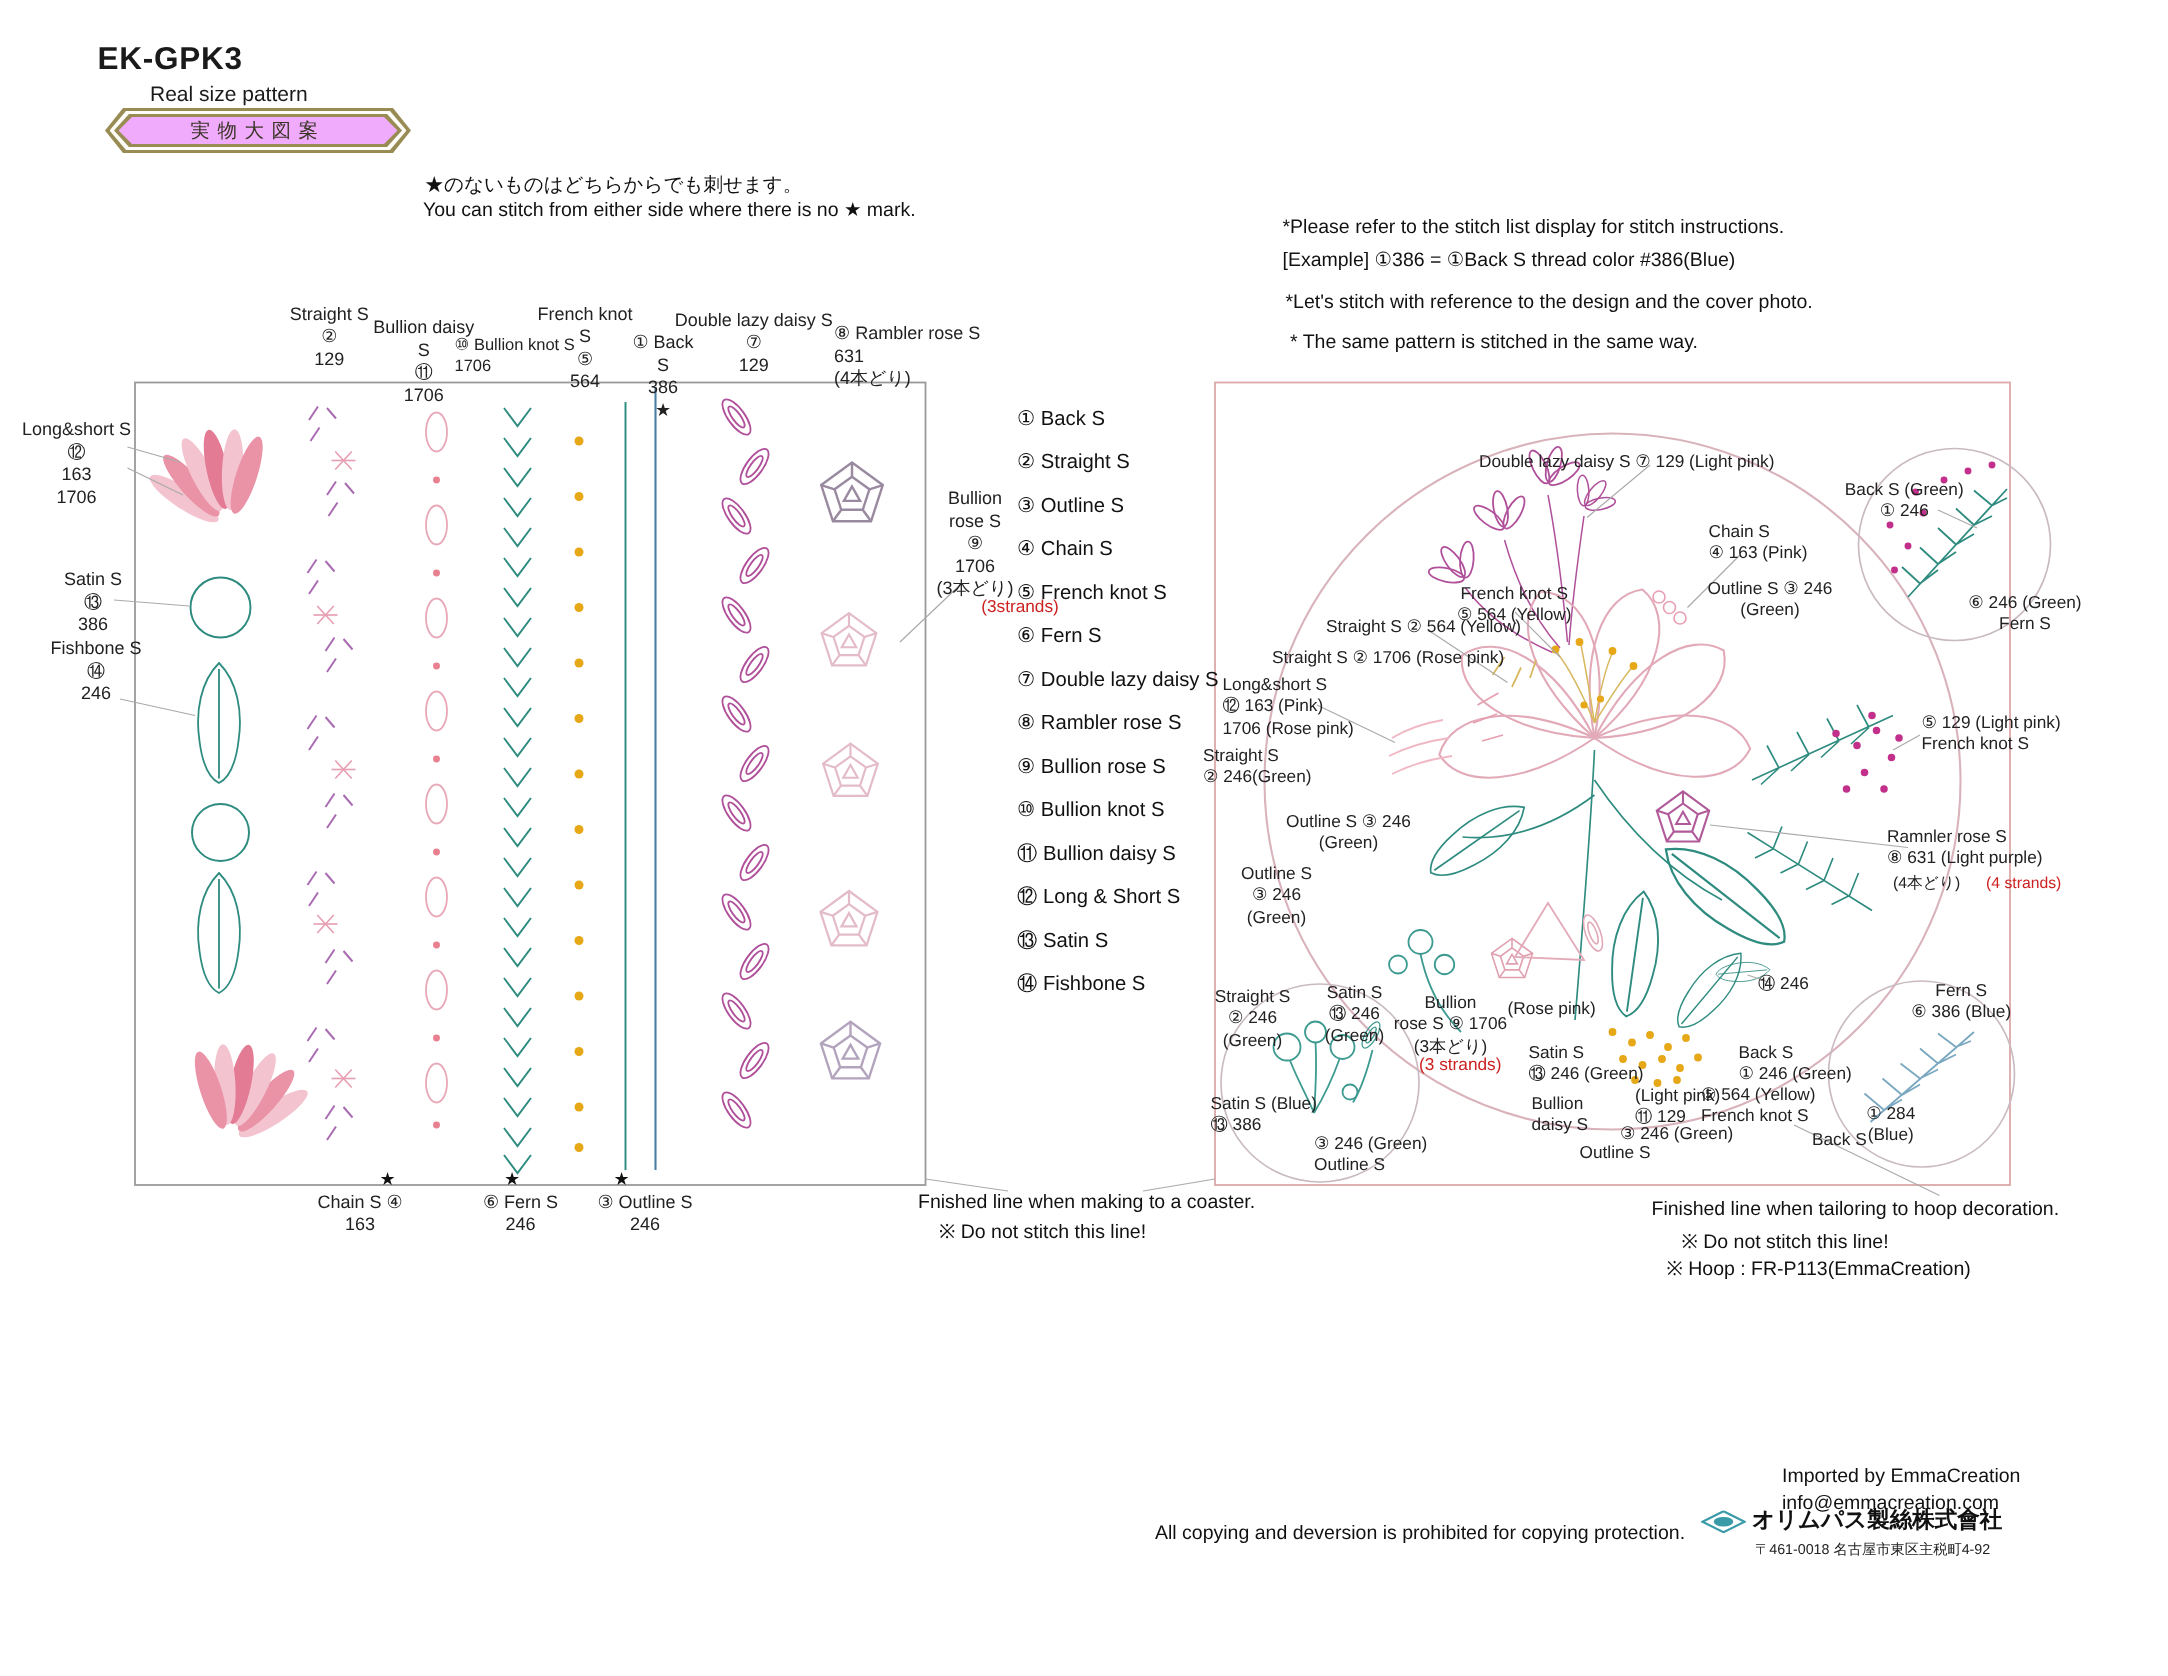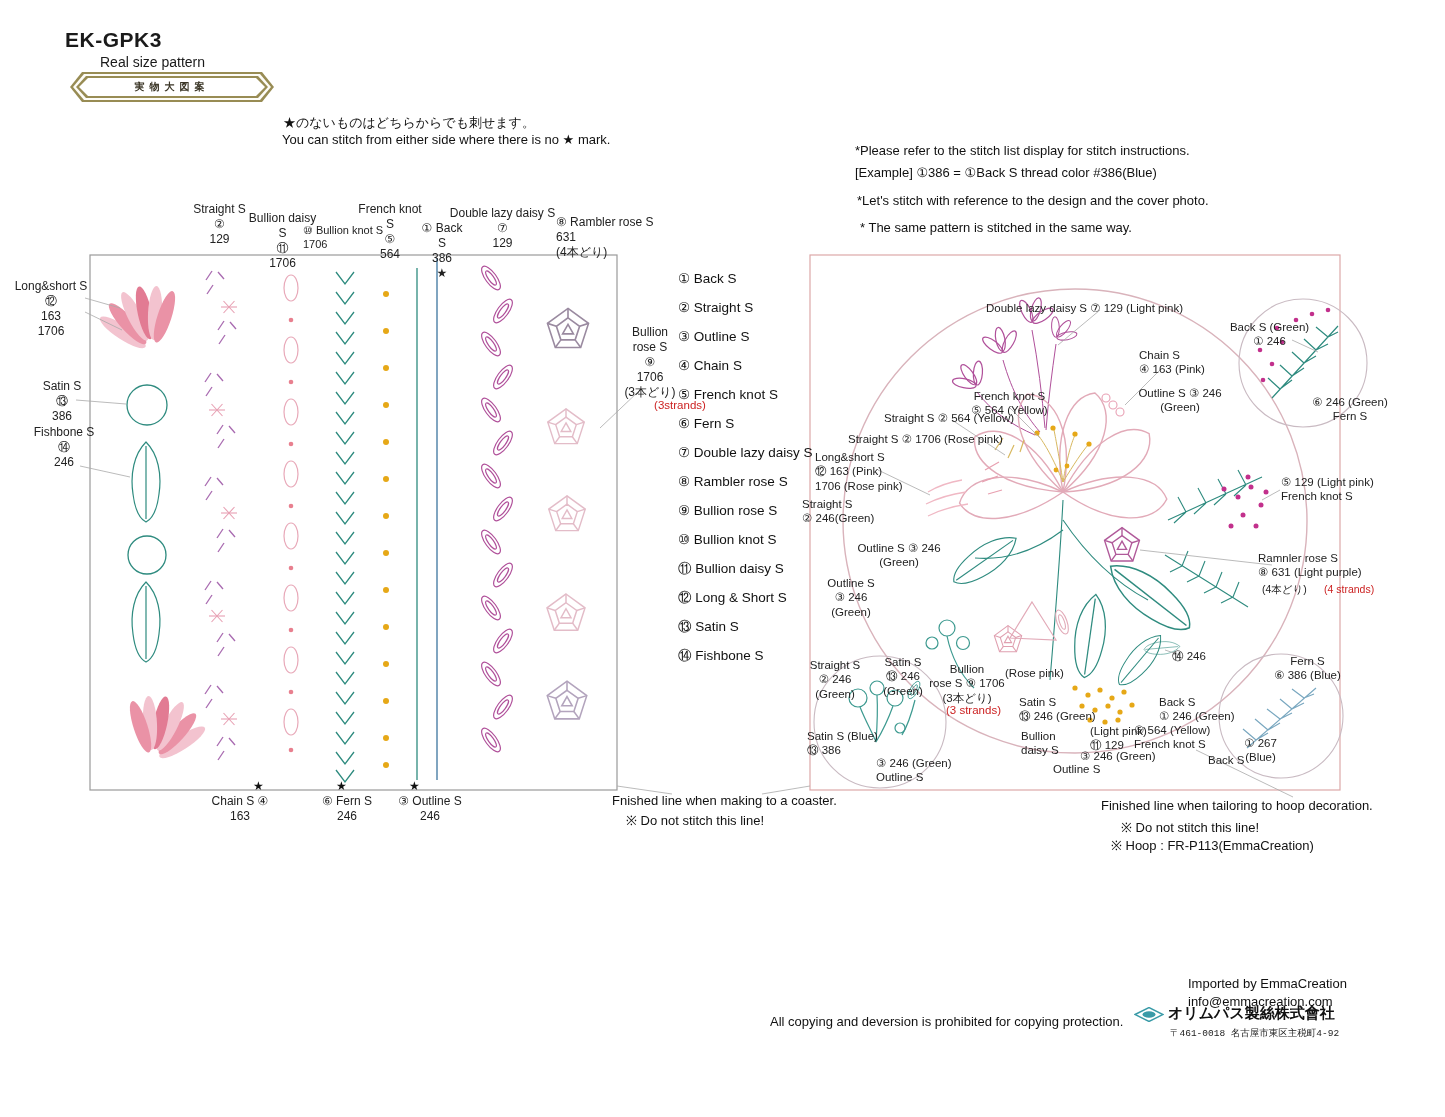--- a/index.html
+++ b/index.html
@@ -17,27 +17,27 @@
   #subtitle{position:absolute;left:100px;top:54px;font-size:14px;}
   .badge-l1{position:absolute;left:70px;top:72px;width:204px;height:30px;background:#988c54;
     clip-path:polygon(12px 0,192px 0,204px 50%,192px 100%,12px 100%,0 50%);
     display:flex;align-items:center;justify-content:center;}
   .badge-l2{width:198px;height:26px;background:#fdfcf7;
     clip-path:polygon(11px 0,187px 0,198px 50%,187px 100%,11px 100%,0 50%);
     display:flex;align-items:center;justify-content:center;}
   .badge-l3{width:192px;height:22px;background:#988c54;
     clip-path:polygon(10px 0,182px 0,192px 50%,182px 100%,10px 100%,0 50%);
     display:flex;align-items:center;justify-content:center;}
-  .badge-l4{width:186px;height:18px;background:#ffffff;
+  .badge-l4{width:186px;height:18px;background:#f0abfc;
     clip-path:polygon(9px 0,177px 0,186px 50%,177px 100%,9px 100%,0 50%);
     display:flex;align-items:center;justify-content:center;
-    font-size:10px;font-weight:bold;letter-spacing:5px;color:#3a3526;}
+    font-size:13px;font-weight:normal;letter-spacing:5px;color:#3a3526;}
   .foot{position:absolute;font-size:13px;color:#111;}
   #company{position:absolute;left:1168px;top:1004px;font-size:15px;font-weight:bold;color:#111;}
-  #address{position:absolute;left:1170px;top:1027px;font-size:9.5px;color:#222;font-family:Liberation Mono, monospace;}
+  #address{position:absolute;left:1170px;top:1027px;font-size:9.5px;color:#222;}
 </style>
 </head>
 <body>
 
 <div id="page">
 
 <svg width="1445" height="1117" viewBox="0 0 1445 1117">
   <defs>
     <g id="rose" fill="none" stroke="currentColor" stroke-width="1.2">
       <path d="M0,-16 L15.2,-4.9 L9.4,13 L-9.4,13 L-15.2,-4.9 Z"></path>
@@ -497,21 +497,21 @@
 <div class="lbl" style="left:1021px;top:729px;">Bullion
 daisy S</div>
 <div class="lbl" style="left:1134px;top:723px;">⑤ 564 (Yellow)
 French knot S</div>
 <div class="lbl" style="left:807px;top:729px;">Satin S  (Blue)
 ⑬ 386</div>
 <div class="lbl" style="left:876px;top:756px;">③ 246 (Green)
 Outline S</div>
 <div class="lbl" style="left:1080px;top:749px;">③ 246 (Green)</div>
 <div class="lbl" style="left:1053px;top:762px;">Outline S</div>
-<div class="lbl ctr" style="left:1233px;top:736px;width:55px;">① 267
+<div class="lbl ctr" style="left:1233px;top:736px;width:55px;">① 284
 (Blue)</div>
 <div class="lbl" style="left:1208px;top:753px;">Back S</div>
 
 <div class="foot" style="left:1188px;top:976px;">Imported by EmmaCreation</div>
 <div class="foot" style="left:1188px;top:994px;">info@emmacreation.com</div>
 <div class="foot" style="left:770px;top:1014px;">All copying and deversion is prohibited for copying protection.</div>
 <svg style="left:1134px;top:1007px;" width="30" height="15" viewBox="0 0 30 15">
   <path d="M1,7.5 L15,0.5 L29,7.5 L15,14.5 Z" fill="none" stroke="#3a9ba8" stroke-width="1.4"></path>
   <ellipse cx="15" cy="7.5" rx="6.5" ry="3.2" fill="#3a9ba8"></ellipse>
 </svg>

